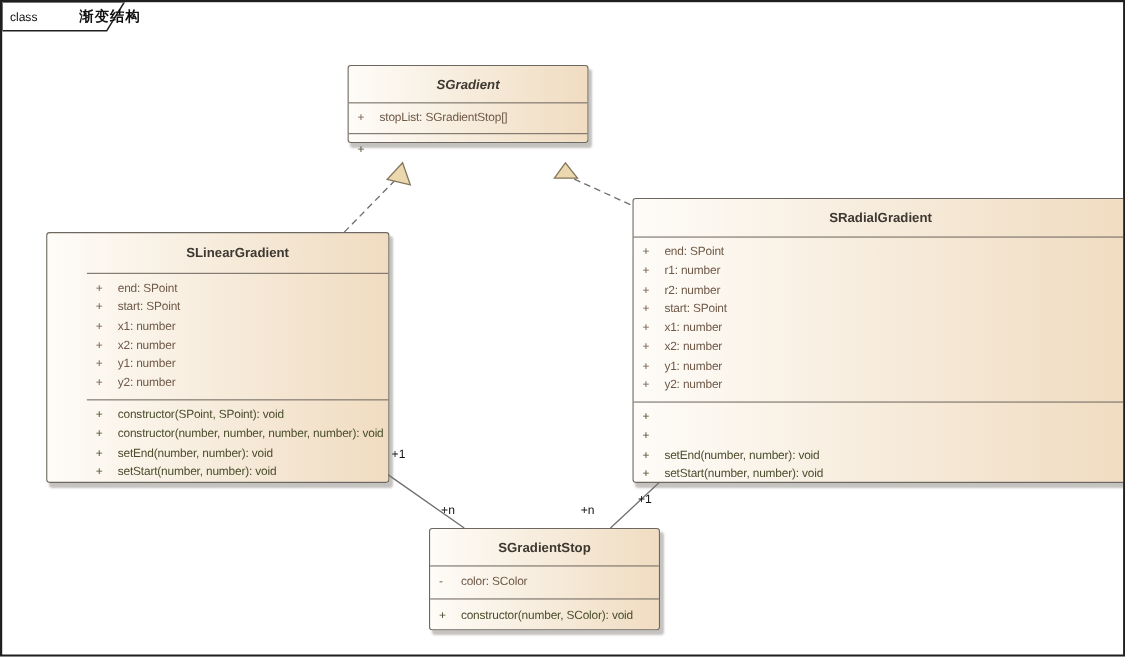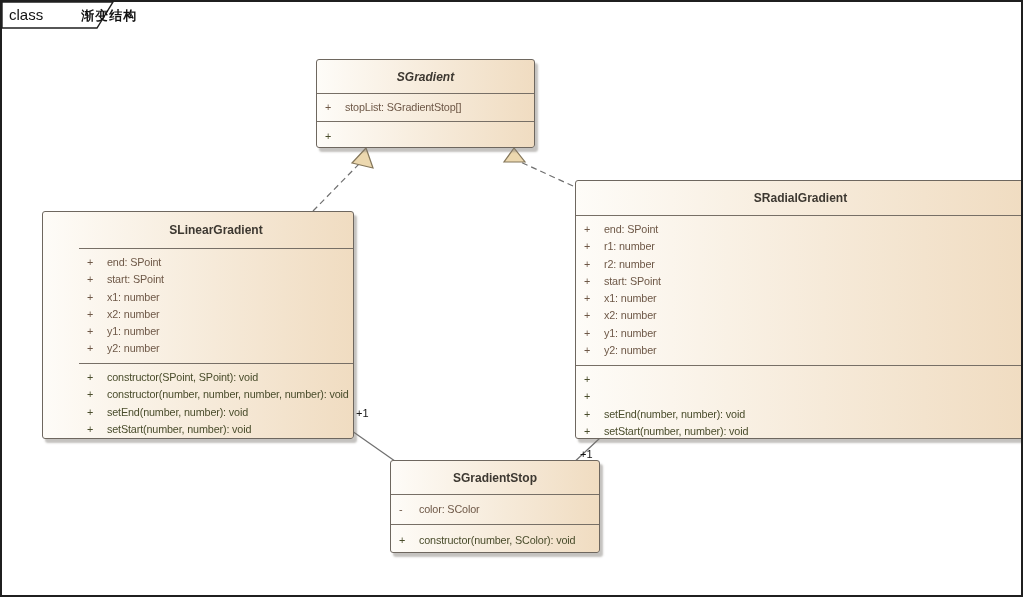--- a/index.html
+++ b/index.html
@@ -9,21 +9,21 @@
     border:2px solid #1f1f1f;box-sizing:border-box;overflow:hidden;
   }
   
   .frame-label{
     position:absolute;left:0;top:0;width:114px;height:28px;
   }
   .frame-label .tab-shape{position:absolute;left:0;top:0;}
   .frame-label .tab-text{
     position:absolute;left:7px;top:4px;white-space:nowrap;color:#111;
   }
-  .frame-label .kw{font-size:15px;}
+  .frame-label .kw{font-size:11px;}
   .frame-label .nm{font-size:13px;font-weight:bold;letter-spacing:1px;margin-left:38px;}
   
   #connectors{position:absolute;left:0;top:0;width:1019px;height:593px;}
   .conn-dashed{stroke:#6f6f6f;stroke-width:1.2;stroke-dasharray:6 4;fill:none;}
   .conn-solid{stroke:#6f6f6f;stroke-width:1.2;fill:none;}
   .arrowhead{fill:#ecd8af;stroke:#84765a;stroke-width:1.2;}
   .mult-label{
     position:absolute;font-size:11px;color:#141414;white-space:nowrap;
   }
   
@@ -73,21 +73,21 @@
 
   <div class="frame-label">
     <svg class="tab-shape" width="114" height="28" viewBox="0 0 114 28">
       <polygon points="0,0 111,0 95,26 0,26" fill="#ffffff" stroke="#1f1f1f" stroke-width="1.4"></polygon>
     </svg>
     <div class="tab-text">
       <span class="kw">class</span><span class="nm">渐变结构</span>
     </div>
   </div>
 
-  <div class="uml-class" style="left:314px;top:57px;width:219px;height:89px;">
+  <div class="uml-class" style="left:314px;top:57px;width:219px;height:71px;">
     <div class="uml-title abstract" style="height:33px;">SGradient</div>
     <div class="compartment center" style="height:27px;">
       <div class="row attr-row">
         <span class="vis">+</span>
         <span>stopList: SGradientStop[]</span>
       </div>
     </div>
     <div class="compartment center" style="height:29px;">
       <div class="row oper-row">
         <span class="vis">+</span>
@@ -190,21 +190,21 @@
         <span class="vis">+</span>
         <span>setEnd(number, number): void</span>
       </div>
       <div class="row oper-row">
         <span class="vis">+</span>
         <span>setStart(number, number): void</span>
       </div>
     </div>
   </div>
 
-  <div class="uml-class" style="left:388px;top:458px;width:210px;height:93px;">
+  <div class="uml-class" style="left:388px;top:478px;width:210px;height:93px;">
     <div class="uml-title" style="height:33px;">SGradientStop</div>
     <div class="compartment center" style="height:29px;">
       <div class="row attr-row">
         <span class="vis">-</span>
         <span>color: SColor</span>
       </div>
     </div>
     <div class="compartment center" style="height:31px;">
       <div class="row oper-row">
         <span class="vis">+</span>

